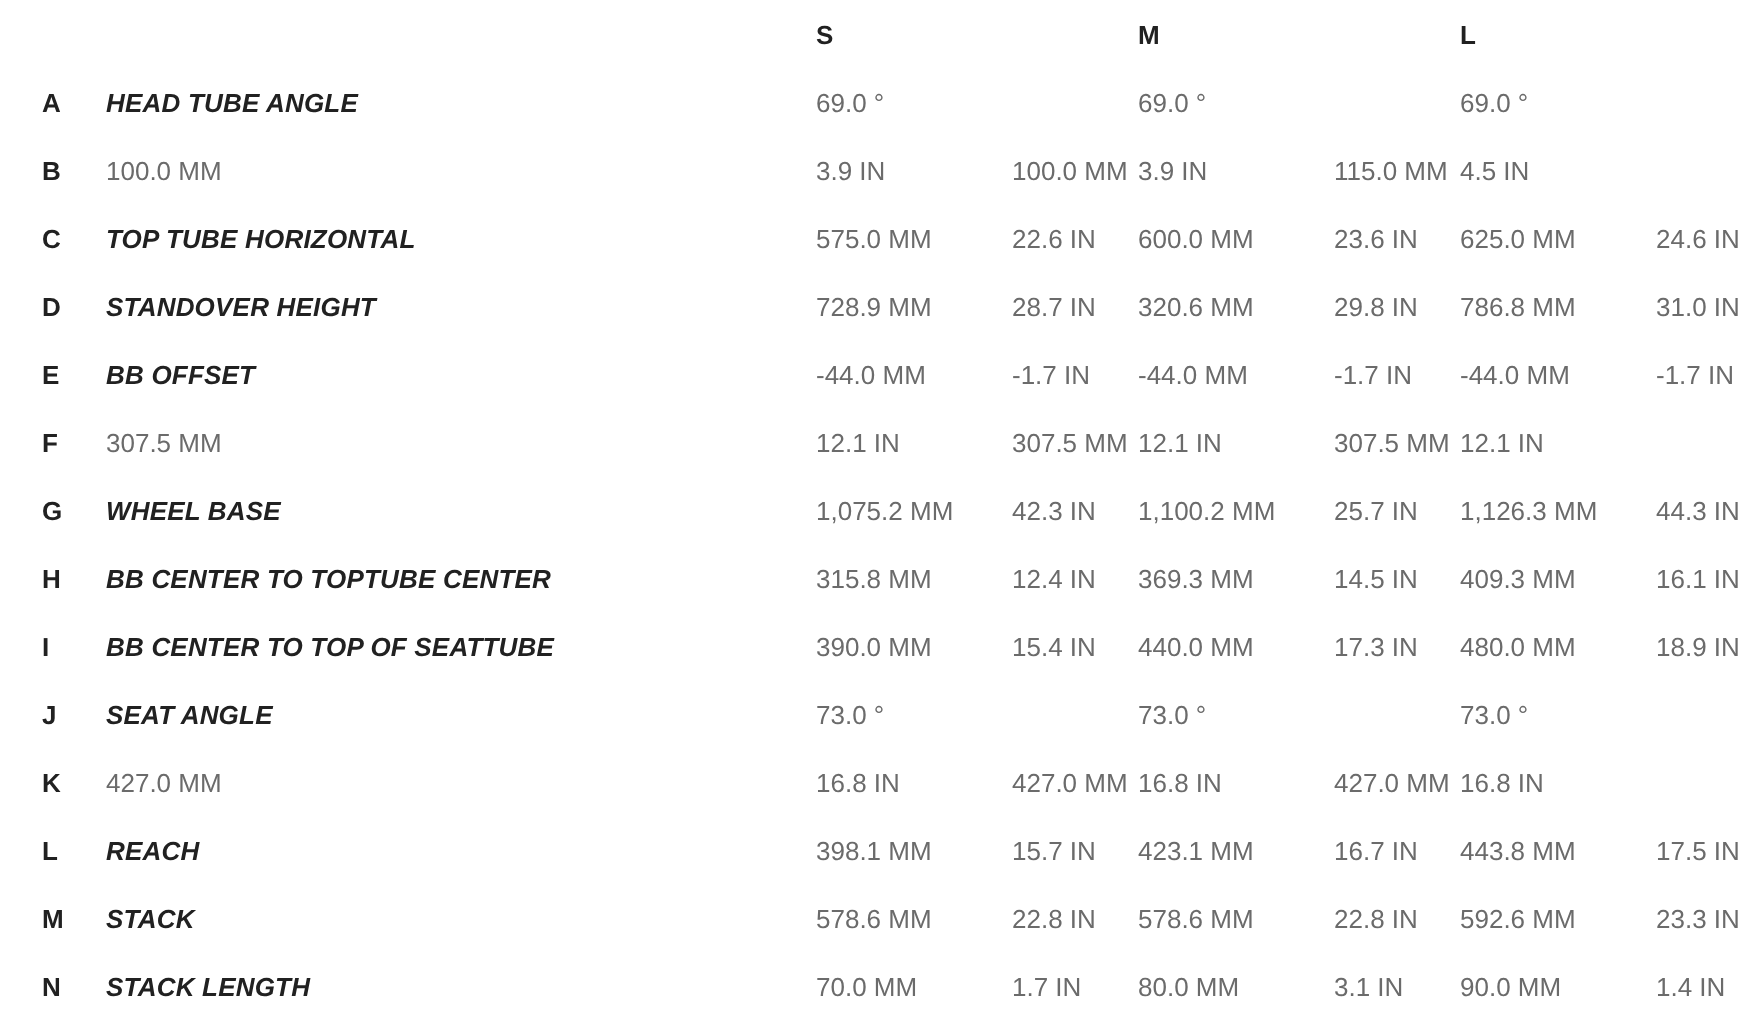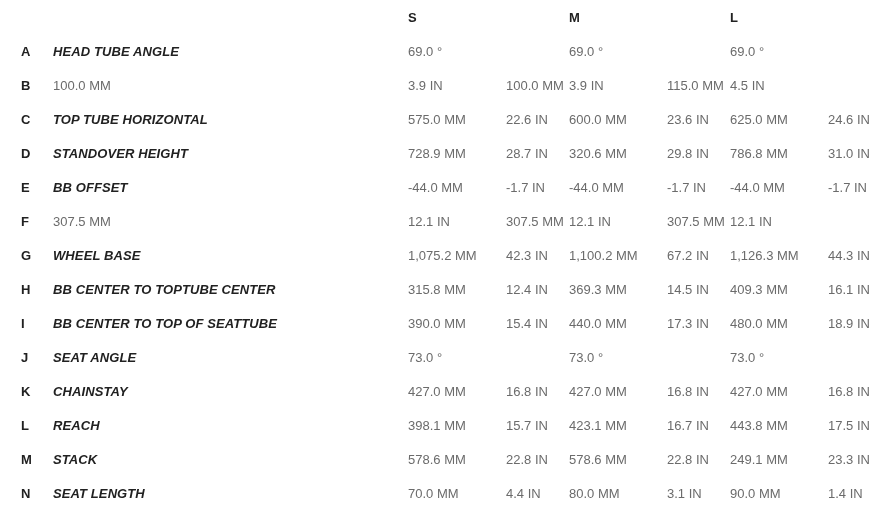--- a/index.html
+++ b/index.html
@@ -123,21 +123,21 @@
     <div class="cell val">307.5 MM</div>
     <div class="cell val">12.1 IN</div>
   </div>
 
   <div class="row">
     <div class="cell letter">G</div>
     <div class="cell name">WHEEL BASE</div>
     <div class="cell val">1,075.2 MM</div>
     <div class="cell val">42.3 IN</div>
     <div class="cell val">1,100.2 MM</div>
-    <div class="cell val">67.2 IN</div>
+    <div class="cell val">25.7 IN</div>
     <div class="cell val">1,126.3 MM</div>
     <div class="cell val">44.3 IN</div>
   </div>
 
   <div class="row">
     <div class="cell letter">H</div>
     <div class="cell name">BB CENTER TO TOPTUBE CENTER</div>
     <div class="cell val">315.8 MM</div>
     <div class="cell val">12.4 IN</div>
     <div class="cell val">369.3 MM</div>
@@ -163,21 +163,20 @@
     <div class="cell val">73.0 °</div>
     <div class="cell val"></div>
     <div class="cell val">73.0 °</div>
     <div class="cell val"></div>
     <div class="cell val">73.0 °</div>
     <div class="cell val"></div>
   </div>
 
   <div class="row">
     <div class="cell letter">K</div>
-    <div class="cell name">CHAINSTAY</div>
     <div class="cell val">427.0 MM</div>
     <div class="cell val">16.8 IN</div>
     <div class="cell val">427.0 MM</div>
     <div class="cell val">16.8 IN</div>
     <div class="cell val">427.0 MM</div>
     <div class="cell val">16.8 IN</div>
   </div>
 
   <div class="row">
     <div class="cell letter">L</div>
@@ -190,28 +189,28 @@
     <div class="cell val">17.5 IN</div>
   </div>
 
   <div class="row">
     <div class="cell letter">M</div>
     <div class="cell name">STACK</div>
     <div class="cell val">578.6 MM</div>
     <div class="cell val">22.8 IN</div>
     <div class="cell val">578.6 MM</div>
     <div class="cell val">22.8 IN</div>
-    <div class="cell val">249.1 MM</div>
+    <div class="cell val">592.6 MM</div>
     <div class="cell val">23.3 IN</div>
   </div>
 
   <div class="row">
     <div class="cell letter">N</div>
-    <div class="cell name">SEAT LENGTH</div>
+    <div class="cell name">STACK LENGTH</div>
     <div class="cell val">70.0 MM</div>
-    <div class="cell val">4.4 IN</div>
+    <div class="cell val">1.7 IN</div>
     <div class="cell val">80.0 MM</div>
     <div class="cell val">3.1 IN</div>
     <div class="cell val">90.0 MM</div>
     <div class="cell val">1.4 IN</div>
   </div>
 </div>
 </div>
 
 </body></html>

